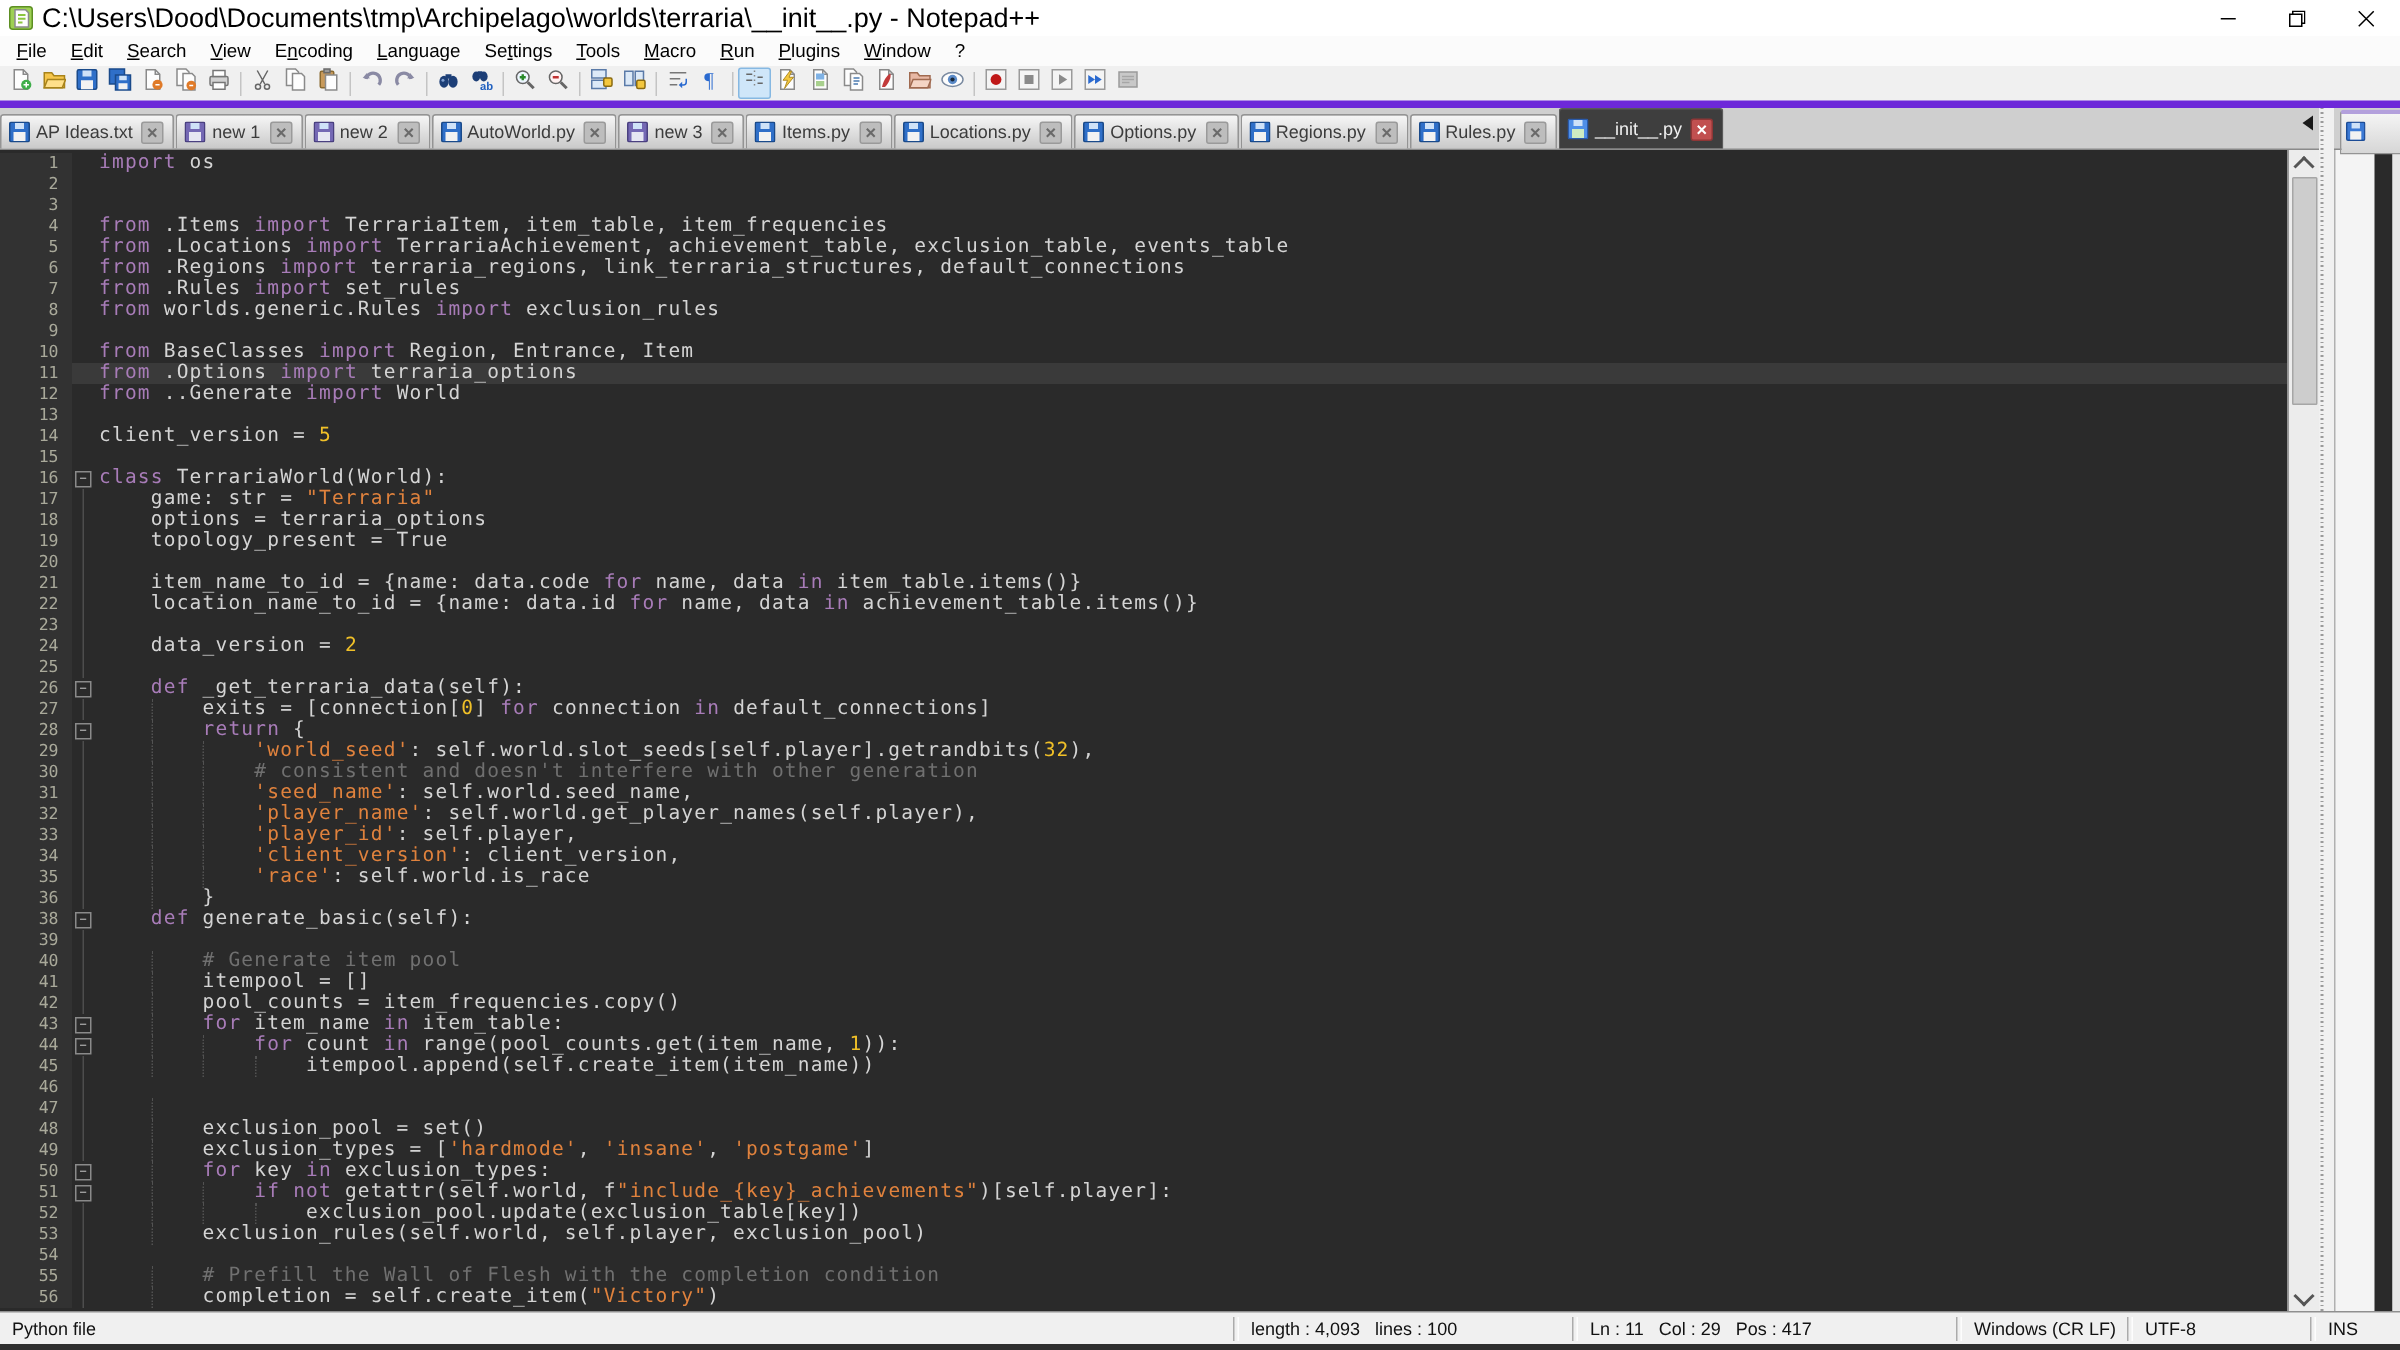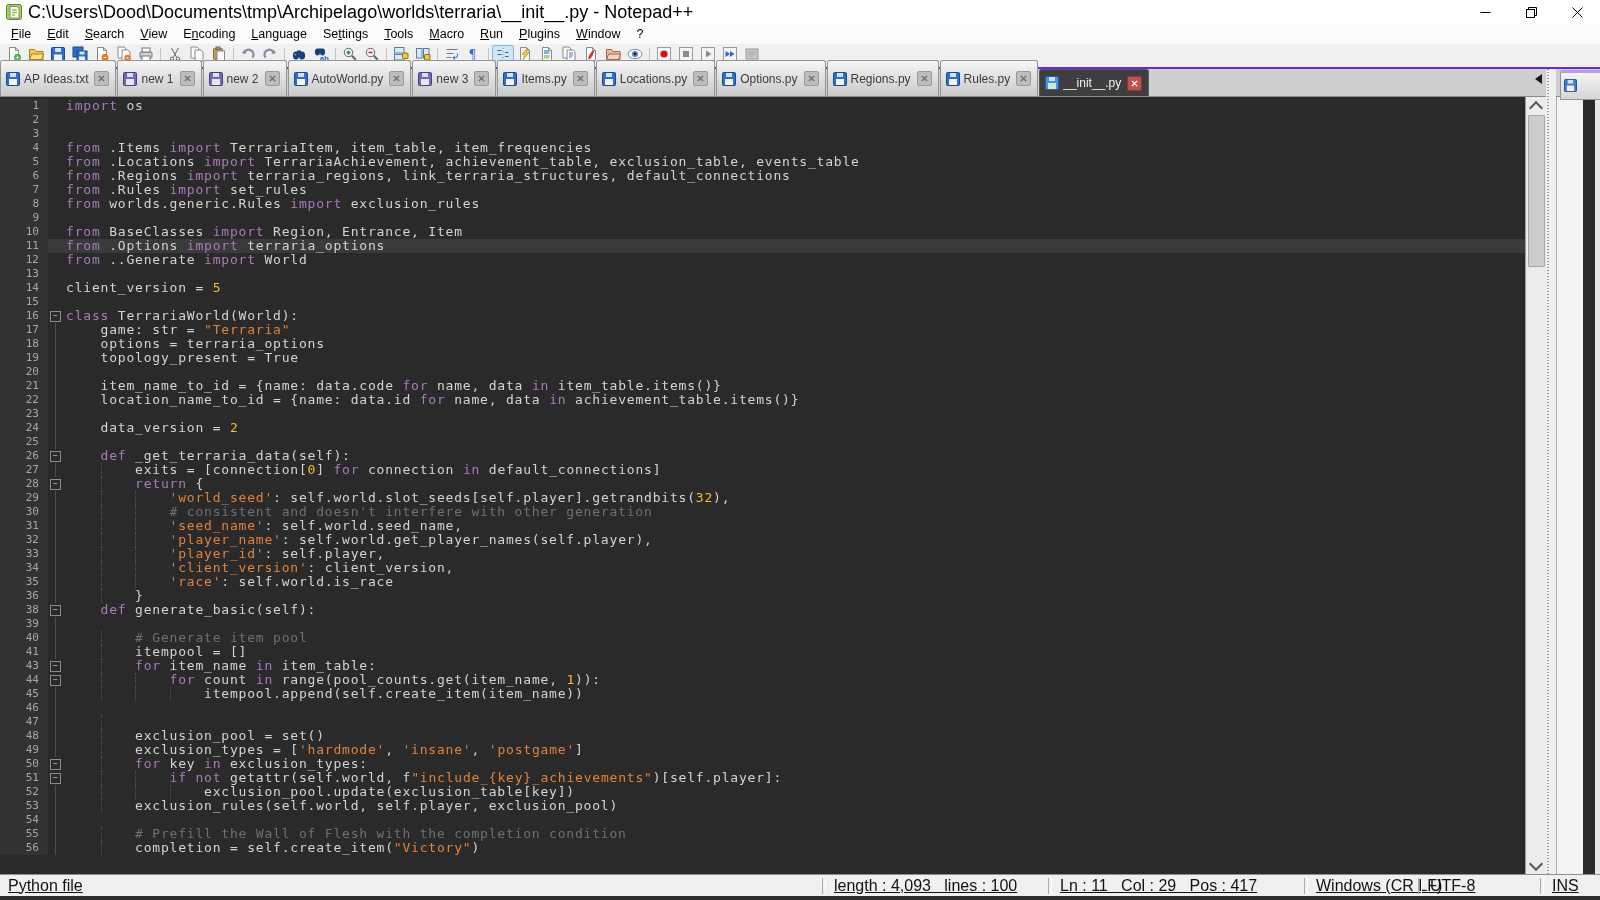--- a/index.html
+++ b/index.html
@@ -13,33 +13,33 @@
   .win-btns{margin-left:auto;display:flex;height:100%;}
   .win-btn{width:46px;height:100%;display:flex;align-items:center;justify-content:center;}
 
   
   .menubar{height:20px;background:#fbfbfb;display:flex;align-items:center;padding-left:3px;flex:0 0 auto;}
   .menu-item{font-size:12.5px;color:#000;padding:2px 8px;white-space:pre;}
   .menu-item u{text-decoration:underline;}
 
   
   .toolbar{height:23px;background:#f0f0f0;display:flex;align-items:center;padding-left:3px;
-           border-bottom:2px solid #6d28d9;flex:0 0 auto;}
+           border-bottom:5px solid #6d28d9;flex:0 0 auto;}
   .tb{width:22px;height:21px;display:flex;align-items:center;justify-content:center;box-sizing:border-box;}
   .tb.pressed{background:#cfe6f9;border:1px solid #86b8e2;border-radius:2px;}
   .tbsep{width:1px;height:16px;background:#c4c4c4;margin:0 3px;}
 
   
   .work{flex:1;display:flex;min-height:0;}
   .left-col{width:1546px;display:flex;flex-direction:column;min-height:0;}
 
   
   .tabbar{height:27px;background:#cfcfcf;display:flex;align-items:flex-end;position:relative;
           border-bottom:1px solid #8a8a8a;flex:0 0 auto;}
-  .tab{height:36px;display:flex;align-items:center;padding:0 6px 0 5px;margin:0 1px 0 0;
+  .tab{height:23px;display:flex;align-items:center;padding:0 6px 0 5px;margin:0 1px 0 0;
        background:linear-gradient(#f6f6f6,#c9c9c9);border:1px solid #949494;border-bottom:none;
        border-radius:2.5px 2.5px 0 0;font-size:12px;color:#3c3c3c;white-space:nowrap;box-sizing:border-box;}
   .tab.active{height:27px;background:#3e3e3e;color:#f0f0f0;border-color:#5a5a5a;}
   .tab .flop{width:14px;height:14px;margin-right:4px;flex:0 0 auto;}
   .tab .tabx{width:13px;height:13px;margin-left:6px;border-radius:2px;display:flex;align-items:center;
              justify-content:center;background:#bdbdbd;border:1px solid #9a9a9a;}
   .tab .tabx svg{display:block;}
   .tab.active .tabx{background:#c15050;border-color:#8f3636;}
   .tab-scroll-left{position:absolute;right:4px;top:5px;width:0;height:0;
                    border-top:5px solid transparent;border-bottom:5px solid transparent;border-right:7px solid #1a1a1a;}
@@ -85,21 +85,21 @@
   .sliver-tab{position:absolute;left:4px;top:1px;right:0;height:26px;background:linear-gradient(#f4f4f4,#d6d6d6);
               border:1px solid #949494;border-top:3px solid #b3a0dc;border-right:none;border-radius:3px 0 0 0;}
   .sliver-tab .flop{position:absolute;left:3px;top:5px;width:13px;height:13px;}
   .sliver-body{flex:1;display:flex;background:#f2f2f2;}
   .sliver-track{width:26px;background:#f4f4f4;border-left:1px solid #b0b0b0;}
   .sliver-edit{width:12px;background:#2a2a2a;}
   .sliver-edge{flex:1;background:#e8e8e8;}
 
   
   .statusbar{height:21px;flex:0 0 auto;background:#f0f0f0;border-top:1px solid #8f8f8f;
-             display:flex;align-items:center;font-size:16px;color:#111;text-decoration:underline;}
+             display:flex;align-items:center;font-size:12px;color:#111;}
   .sb-sec{white-space:pre;padding:0 8px;height:100%;display:flex;align-items:center;box-sizing:border-box;}
   .sb-div{width:2px;height:16px;border-left:1px solid #ababab;border-right:1px solid #fdfdfd;flex:0 0 auto;}
   .sb-doc{width:822px;}
   .sb-len{width:222px;}
   .sb-pos{width:252px;}
   .sb-eol{width:110px;}
   .sb-enc{width:118px;}
   .sb-ins{flex:1;}
   .bottom-strip{height:4px;background:#2e2e2e;flex:0 0 auto;}
 </style>
@@ -733,20 +733,25 @@
               <span class="ln">40</span>
               <span class="fold guide"></span>
               <span class="code"><span class="tok-d">        </span><span class="tok-c"># Generate item pool</span><span class="iguide" style="left: 36.52px;"></span></span>
             </div>
             <div class="code-line">
               <span class="ln">41</span>
               <span class="fold guide"></span>
               <span class="code"><span class="tok-d">        itempool = []</span><span class="iguide" style="left: 36.52px;"></span></span>
             </div>
             <div class="code-line">
+              <span class="ln">42</span>
+              <span class="fold guide"></span>
+              <span class="code"><span class="tok-d">        pool_counts = item_frequencies.copy()</span><span class="iguide" style="left: 36.52px;"></span></span>
+            </div>
+            <div class="code-line">
               <span class="ln">43</span>
               <span class="fold">
                 <span class="foldbox">−</span>
               </span>
               <span class="code"><span class="tok-d">        </span><span class="tok-k">for</span><span class="tok-d"> item_name </span><span class="tok-k">in</span><span class="tok-d"> item_table:</span><span class="iguide" style="left: 36.52px;"></span></span>
             </div>
             <div class="code-line">
               <span class="ln">44</span>
               <span class="fold">
                 <span class="foldbox">−</span>

